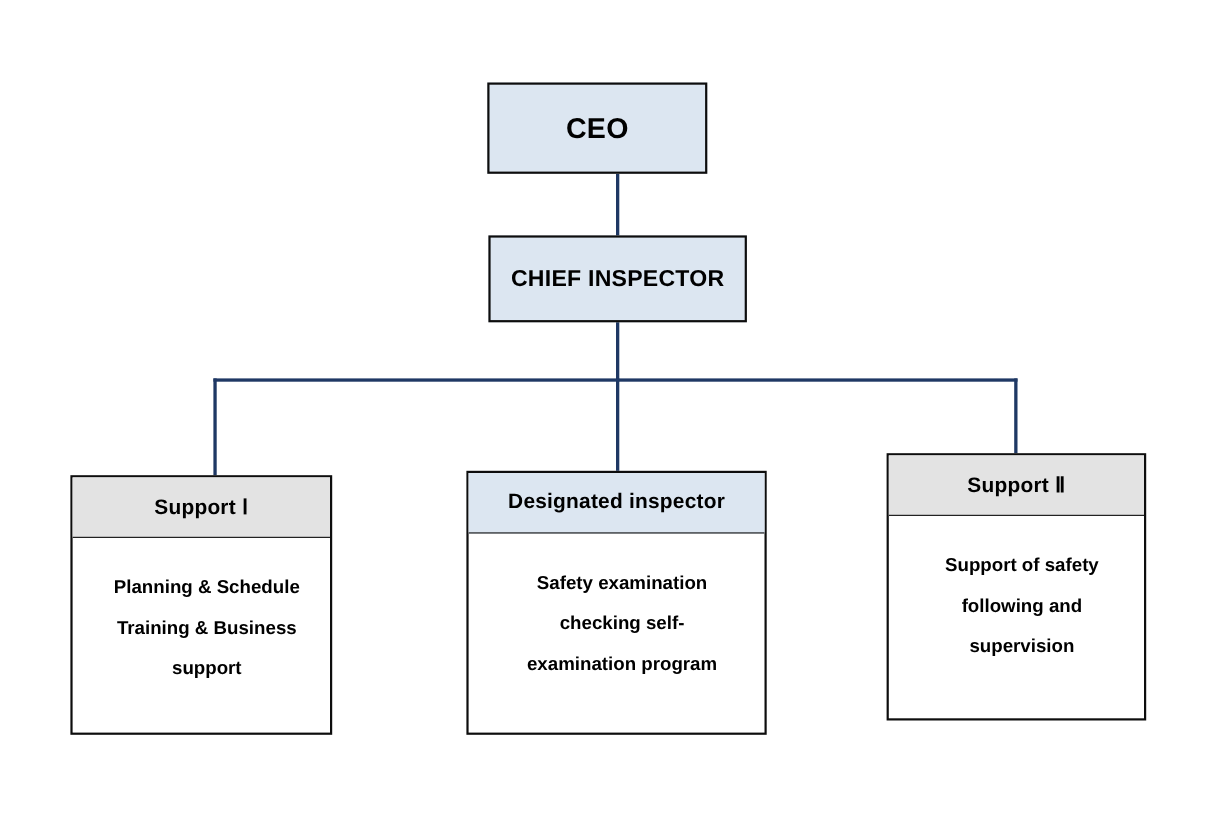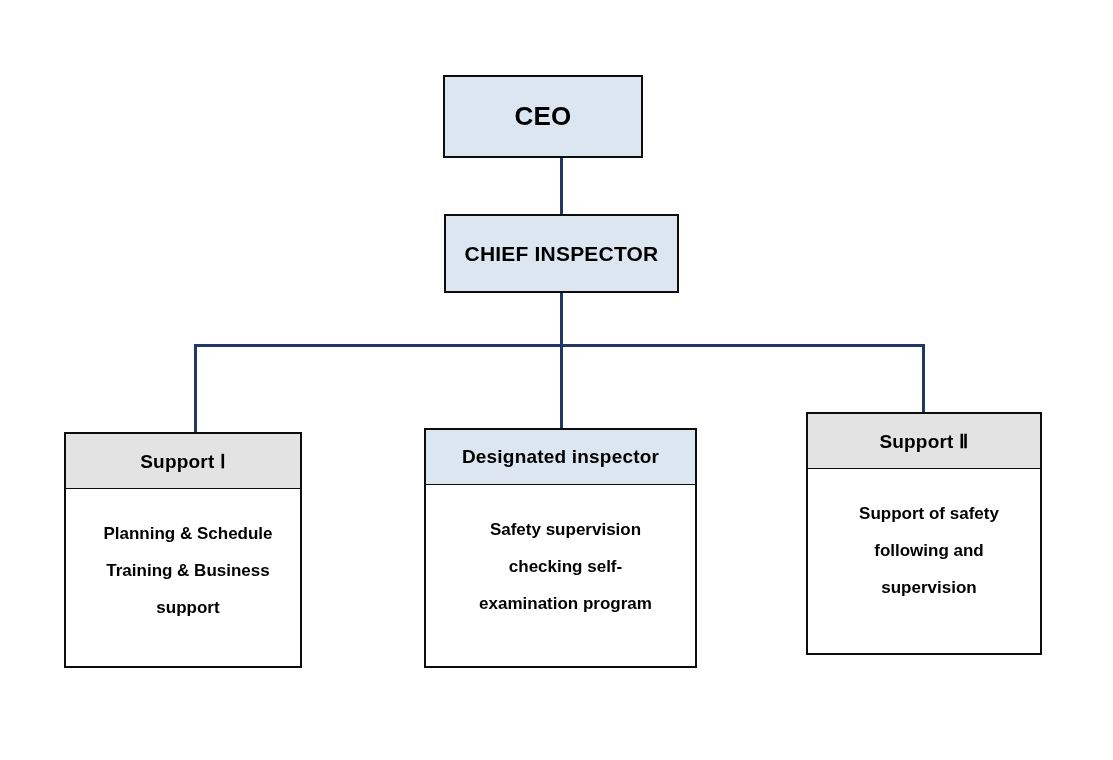--- a/index.html
+++ b/index.html
@@ -111,21 +111,21 @@
     <div class="dept-body">
       <span class="line">Planning &amp; Schedule</span>
       <span class="line">Training &amp; Business</span>
       <span class="line">support</span>
     </div>
   </div>
 
   <div class="dept" id="node-designated-inspector" style="left:424px; top:428px; width:273px; height:240px;">
     <div class="dept-header blue">Designated inspector</div>
     <div class="dept-body">
-      <span class="line">Safety supervision</span>
+      <span class="line">Safety examination</span>
       <span class="line">checking self-</span>
       <span class="line">examination program</span>
     </div>
   </div>
 
   <div class="dept" id="node-support-two" style="left:806px; top:412px; width:236px; height:243px;">
     <div class="dept-header gray">Support Ⅱ</div>
     <div class="dept-body">
       <span class="line">Support of safety</span>
       <span class="line">following and</span>

